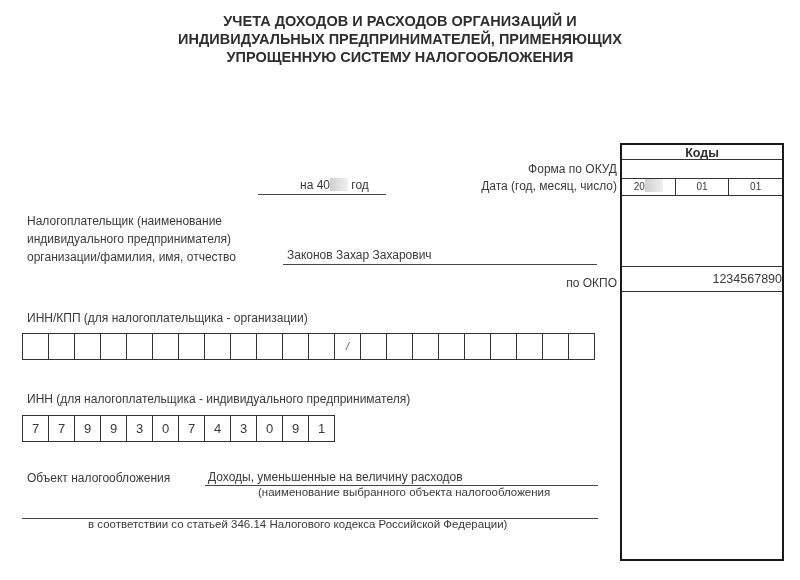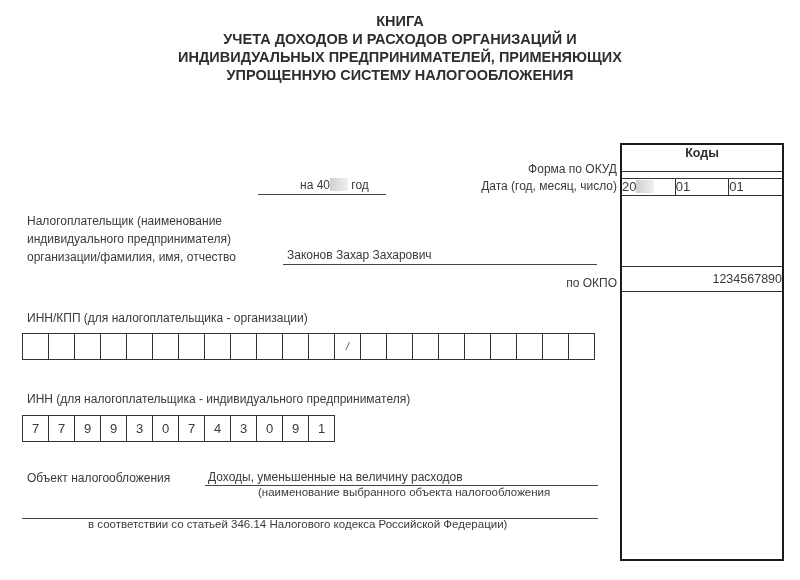--- a/index.html
+++ b/index.html
@@ -12,41 +12,40 @@
       font-weight: bold; font-size: 14.5px; line-height: 18px; color: #2e2e2e; top: 12px;
     }
     .title div { white-space: nowrap; }
     .txt { position: absolute; font-size: 12px; white-space: nowrap; color: #3a3a3a; }
     .line { position: absolute; height: 0; border-top: 1.2px solid #444; }
     .codes {
       position: absolute; left: 620px; top: 143px; width: 160px; height: 414px;
       border: 2px solid #1a1a1a; box-sizing: content-box;
     }
     .codes .row { position: absolute; left: 0; width: 160px; border-bottom: 1.2px solid #333; box-sizing: border-box; }
-    .codes .hdr { top: 0; height: 27px; text-align: center; font-weight: bold; font-size: 12.5px; line-height: 16px; color: #2e2e2e; }
+    .codes .hdr { top: 0; height: 15px; text-align: center; font-weight: bold; font-size: 12.5px; line-height: 16px; color: #2e2e2e; }
     .codes .okud { top: 17px; height: 17px; }
     .codes .date { top: 34px; height: 17px; display: flex; }
-    .codes .date .cell { flex: 1; text-align: left; font-size: 13px; line-height: 16px; border-right: 1.2px solid #333; }
+    .codes .date .cell { flex: 1; text-align: center; font-size: 10px; line-height: 16px; border-right: 1.2px solid #333; }
     .codes .date .cell:last-child { border-right: none; }
     .codes .blank { top: 51px; height: 71px; }
     .codes .okpo { top: 122px; height: 25px; text-align: right; font-size: 12.5px; line-height: 24px; border-top: 0; }
     .blur { display: inline-block; width: 18px; height: 13px; vertical-align: -2px;
       background: linear-gradient(90deg, #cfcfcf, #f0f0f0); }
     .boxes { position: absolute; display: flex; border: 1.4px solid #333; border-right: none; }
     .boxes .b {
       width: 25px; height: 25px; border-right: 1.4px solid #333; text-align: center;
       font-size: 13px; line-height: 25px; color: #3a3a3a; box-sizing: content-box;
     }
     .boxes .slash { font-style: italic; font-size: 11px; color: #555; }
   </style>
 </head>
 <body>
 
 <div class="title">
-  <div>КНИГА</div>
   <div>УЧЕТА ДОХОДОВ И РАСХОДОВ ОРГАНИЗАЦИЙ И</div>
   <div>ИНДИВИДУАЛЬНЫХ ПРЕДПРИНИМАТЕЛЕЙ, ПРИМЕНЯЮЩИХ</div>
   <div>УПРОЩЕННУЮ СИСТЕМУ НАЛОГООБЛОЖЕНИЯ</div>
 </div>
 
 <div class="txt" style="left:300px; top:178px;">
   <span>на 40</span><span class="blur"></span>
   <span>год</span>
 </div>
 <div class="line" style="left:258px; top:194px; width:128px;"></div>

